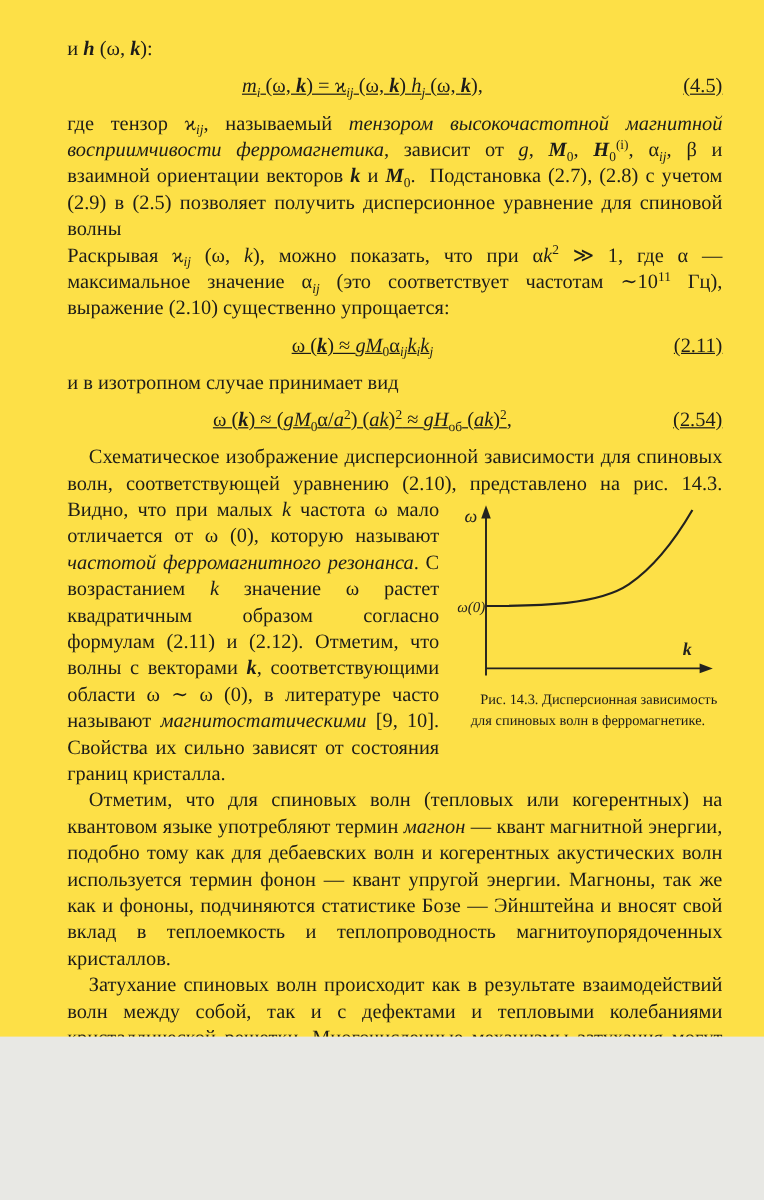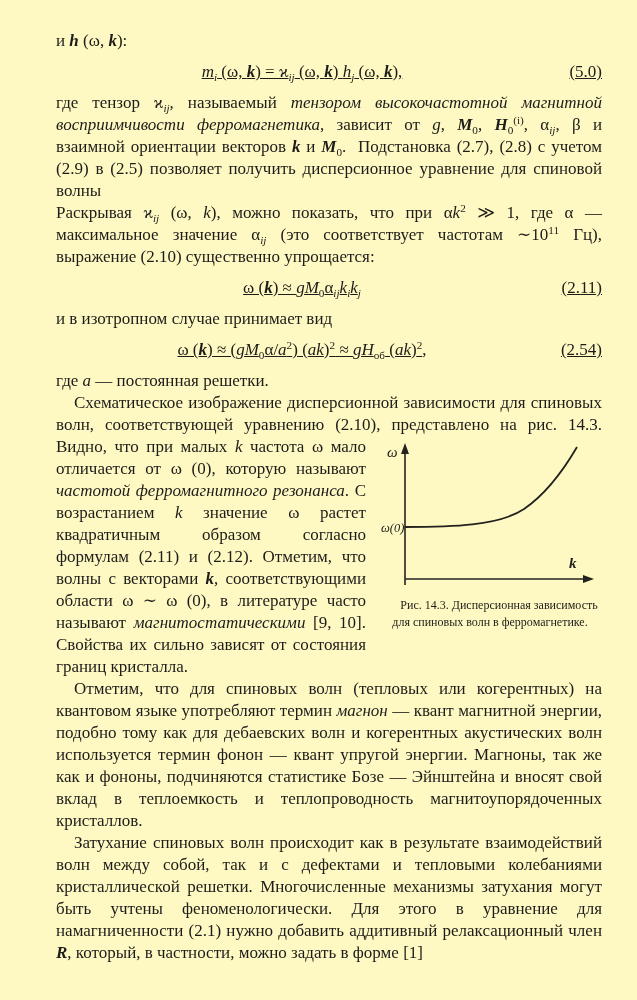--- a/index.html
+++ b/index.html
@@ -1,18 +1,18 @@
 <!DOCTYPE html>
 <html lang="ru"><head>
 <meta charset="utf-8">
 <style>
   html,body{margin:0;padding:0;background:#e8e8e4;}
   .page{
-    width:637px;height:1000px;box-sizing:border-box;
-    margin:0 auto;background:#fef9c3;color:#1d1c19;
+    width:637px;height:864px;box-sizing:border-box;
+    margin:0 auto;background:#fde047;color:#1d1c19;
     padding:30px 35px 0 56px;overflow:hidden;
     font-family:"Liberation Serif","DejaVu Serif",serif;
     font-size:17px;line-height:22px;
   }
   p{margin:0;text-align:justify;}
   p.ind{text-indent:18px;}
   .r{white-space:pre-wrap;}
   .m{font-style:italic;}
   .mb{font-style:italic;font-weight:bold;}
   .i{font-style:italic;}
@@ -35,41 +35,40 @@
 </style>
 </head>
 <body>
 
 <div class="page">
 
   <p><span class="r">и </span><span class="r mb">h</span><span class="r"> (ω, </span><span class="r mb">k</span><span class="r">):</span></p>
 
   <div class="eq">
     <span class="ebody"><span class="r m">m</span><span class="r m sub">i</span><span class="r"> (ω, </span><span class="r mb">k</span><span class="r">) = ϰ</span><span class="r m sub">ij</span><span class="r"> (ω, </span><span class="r mb">k</span><span class="r">) </span><span class="r m">h</span><span class="r m sub">j</span><span class="r"> (ω, </span><span class="r mb">k</span><span class="r">),</span></span>
-    <span class="enum">(5.0)</span>
+    <span class="enum">(4.5)</span>
   </div>
 
   <p><span class="r">где тензор ϰ</span><span class="r m sub">ij</span><span class="r">, называемый </span><span class="r i">тензором высокочастотной магнитной восприимчивости ферромагнетика</span><span class="r">, зависит от </span><span class="r m">g</span><span class="r">, </span><span class="r mb">M</span><span class="r sub">0</span><span class="r">, </span><span class="r mb">H</span><span class="r sub">0</span><span class="r sup">(i)</span><span class="r">, α</span><span class="r m sub">ij</span><span class="r">, β и взаимной ориентации векторов </span><span class="r mb">k</span><span class="r"> и </span><span class="r mb">M</span><span class="r sub">0</span><span class="r">.  Подстановка (2.7), (2.8) с учетом (2.9) в (2.5) позволяет получить дисперсионное уравнение для спиновой волны</span></p>
 
 
   <p><span class="r">Раскрывая ϰ</span><span class="r m sub">ij</span><span class="r"> (ω, </span><span class="r m">k</span><span class="r">), можно показать, что при α</span><span class="r m">k</span><span class="r sup">2</span><span class="r"> ≫ 1, где α — максимальное значение α</span><span class="r m sub">ij</span><span class="r"> (это соответствует частотам ∼10</span><span class="r sup">11</span><span class="r"> Гц), выражение (2.10) существенно упрощается:</span></p>
 
   <div class="eq">
     <span class="ebody"><span class="r">ω (</span><span class="r mb">k</span><span class="r">) ≈ </span><span class="r m">gM</span><span class="r sub">0</span><span class="r">α</span><span class="r m sub">ij</span><span class="r m">k</span><span class="r m sub">i</span><span class="r m">k</span><span class="r m sub">j</span></span>
     <span class="enum">(2.11)</span>
   </div>
 
   <p><span class="r">и в изотропном случае принимает вид</span></p>
 
   <div class="eq">
     <span class="ebody"><span class="r">ω (</span><span class="r mb">k</span><span class="r">) ≈ (</span><span class="r m">gM</span><span class="r sub">0</span><span class="r">α/</span><span class="r m">a</span><span class="r sup">2</span><span class="r">) (</span><span class="r m">ak</span><span class="r">)</span><span class="r sup">2</span><span class="r"> ≈ </span><span class="r m">gH</span><span class="r sub">об</span><span class="r"> (</span><span class="r m">ak</span><span class="r">)</span><span class="r sup">2</span><span class="r">,</span></span>
     <span class="enum">(2.54)</span>
   </div>
 
-  <p><span class="r">где </span><span class="r m">a</span><span class="r"> — постоянная решетки.</span></p>
 
   <p class="ind">
     <span><span class="r">Схематическое изображение дисперсионной зависимости для спиновых волн, соответствующей уравнению (2.10), представлено </span></span><span class="fig">
         <svg width="218" height="150" viewBox="0 0 218 150">
 
         <line x1="24" y1="146" x2="24" y2="12" stroke="#23221f" stroke-width="1.6"></line>
         <polygon points="24,4 20,15 28,15" fill="#23221f"></polygon>
 
         <line x1="24" y1="140" x2="206" y2="140" stroke="#23221f" stroke-width="1.6"></line>
         <polygon points="213,140 202,136 202,144" fill="#23221f"></polygon>

